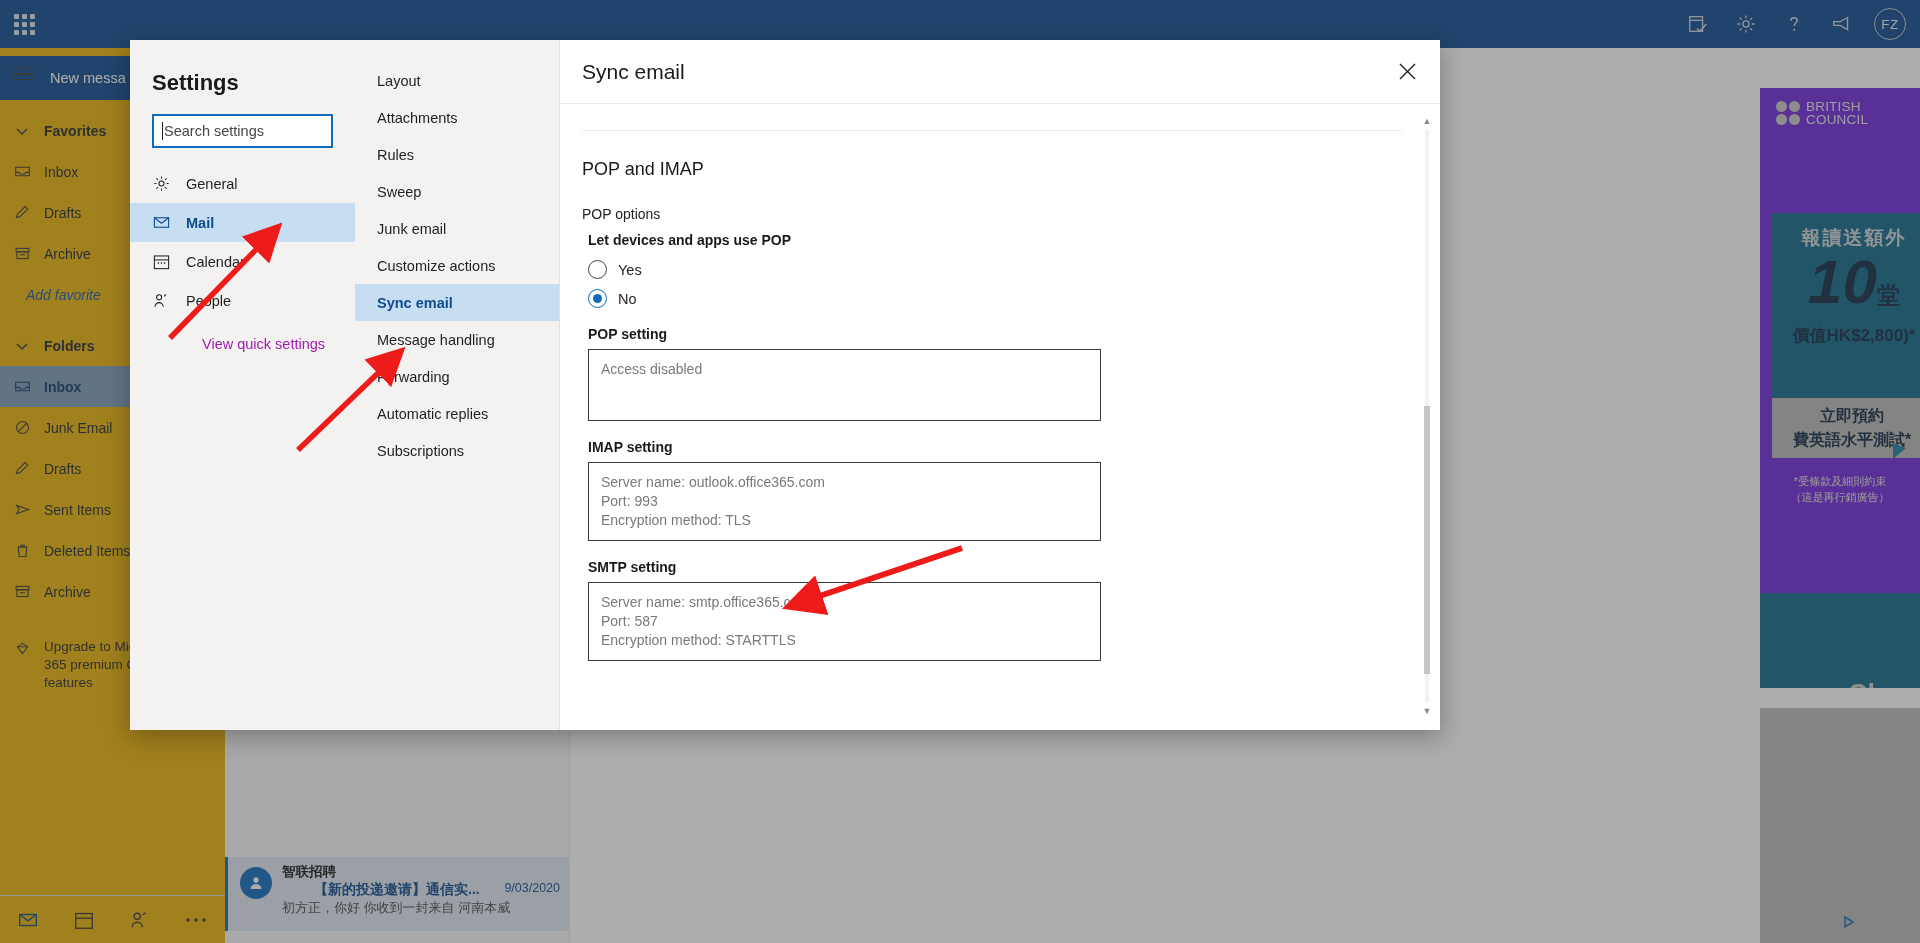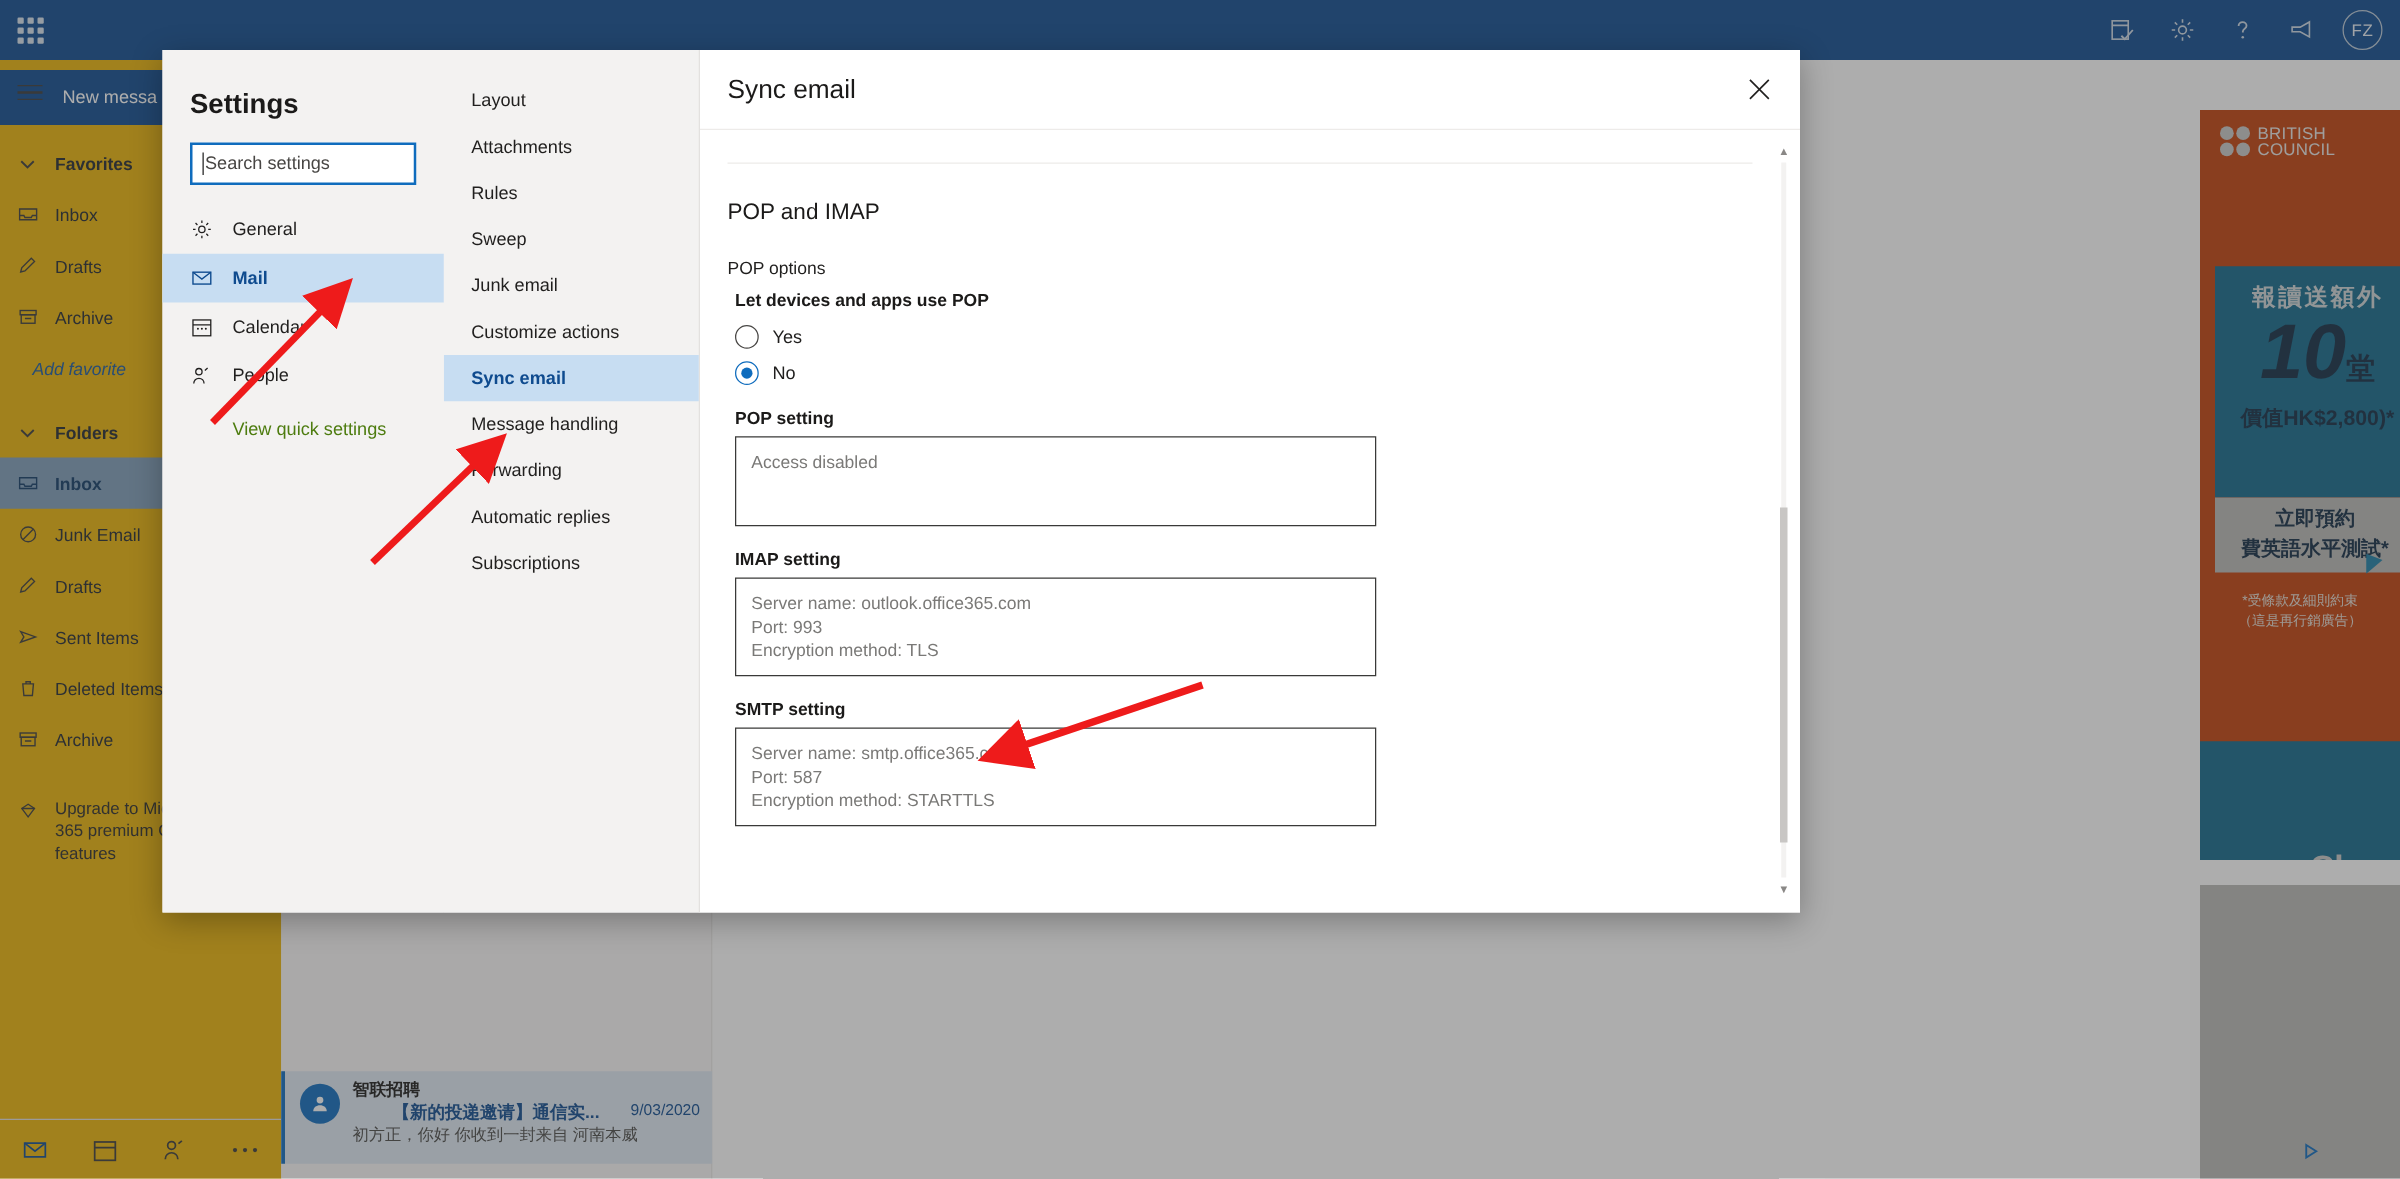--- a/index.html
+++ b/index.html
@@ -95,21 +95,21 @@
   .msender { font-size: 13.5px; font-weight: bold; color: #1b1a19; }
   .msubj { font-size: 14px; font-weight: bold; color: #0f4b8f; display: flex; justify-content: space-between; }
   .msubj span.t { overflow: hidden; white-space: nowrap; text-overflow: ellipsis; margin-left: 32px; }
   .mdate { font-size: 12.5px; color: #0f4b8f; font-weight: normal; flex: none; margin-left: 8px; }
   .mprev { font-size: 13px; color: #4a4a48; white-space: nowrap; overflow: hidden; }
 
   .readpane { position: absolute; top: 0; left: 570px; width: 890px; height: 895px; background: #fff; }
 
   
   .adpanel { position: absolute; top: 0; right: 0; width: 160px; height: 895px; background: #fff; }
-  .adinner { position: absolute; top: 40px; left: 0; width: 160px; height: 600px; background: #c2410c; overflow: hidden; padding-left: 22px; }
+  .adinner { position: absolute; top: 40px; left: 0; width: 160px; height: 600px; background: #6d28d9; overflow: hidden; padding-left: 22px; }
   .bc-logo { position: absolute; top: 12px; left: 16px; display: flex; align-items: center; }
   .bc-dots { display: grid; grid-template-columns: 11px 11px; gap: 2px; margin-right: 6px; }
   .bc-dots i { width: 11px; height: 11px; border-radius: 50%; background: #c9c8c6; display: block; }
   .bc-name { color: #e7e6e4; font-size: 13.5px; line-height: 13px; letter-spacing: .2px; }
   .ad-blue {
     position: absolute; top: 125px; left: 12px; width: 160px; height: 185px; background: #12688a;
     padding: 12px 8px 0 12px; text-align: center;
   }
   .ad-l1 { color: #cfd6d8; font-size: 19px; font-weight: bold; letter-spacing: 2px; }
   .ad-big { color: #102a43; font-size: 62px; font-weight: bold; font-style: italic; line-height: 62px; }
@@ -151,21 +151,21 @@
   }
   .caret { width: 1px; height: 18px; background: #222; margin-right: 1px; }
   .d-search .ph { color: #484644; font-size: 14.5px; }
   .d-nav { }
   .d-navitem {
     height: 39px; display: flex; align-items: center; padding-left: 22px;
     font-size: 14.5px; color: #201f1e; cursor: pointer;
   }
   .d-navitem .ic { width: 34px; flex: none; display: flex; align-items: center; }
   .d-navitem.sel { background: #c7ddf2; color: #0f4b8f; font-weight: bold; }
-  .d-quick { color: #4d7c0f; font-size: 14.5px; padding: 16px 0 0 56px; cursor: pointer; }
+  .d-quick { color: #a21caf; font-size: 14.5px; padding: 16px 0 0 56px; cursor: pointer; margin-left: 16px; }
 
   .d-mid {
     width: 205px; flex: none; background: #f3f2f1; padding-top: 22px;
     border-right: 1px solid #e3e1df;
   }
   .d-miditem {
     height: 37px; display: flex; align-items: center; padding-left: 22px;
     font-size: 14.5px; color: #201f1e; cursor: pointer;
   }
   .d-miditem.sel { background: #c7ddf2; color: #0f4b8f; font-weight: bold; }

